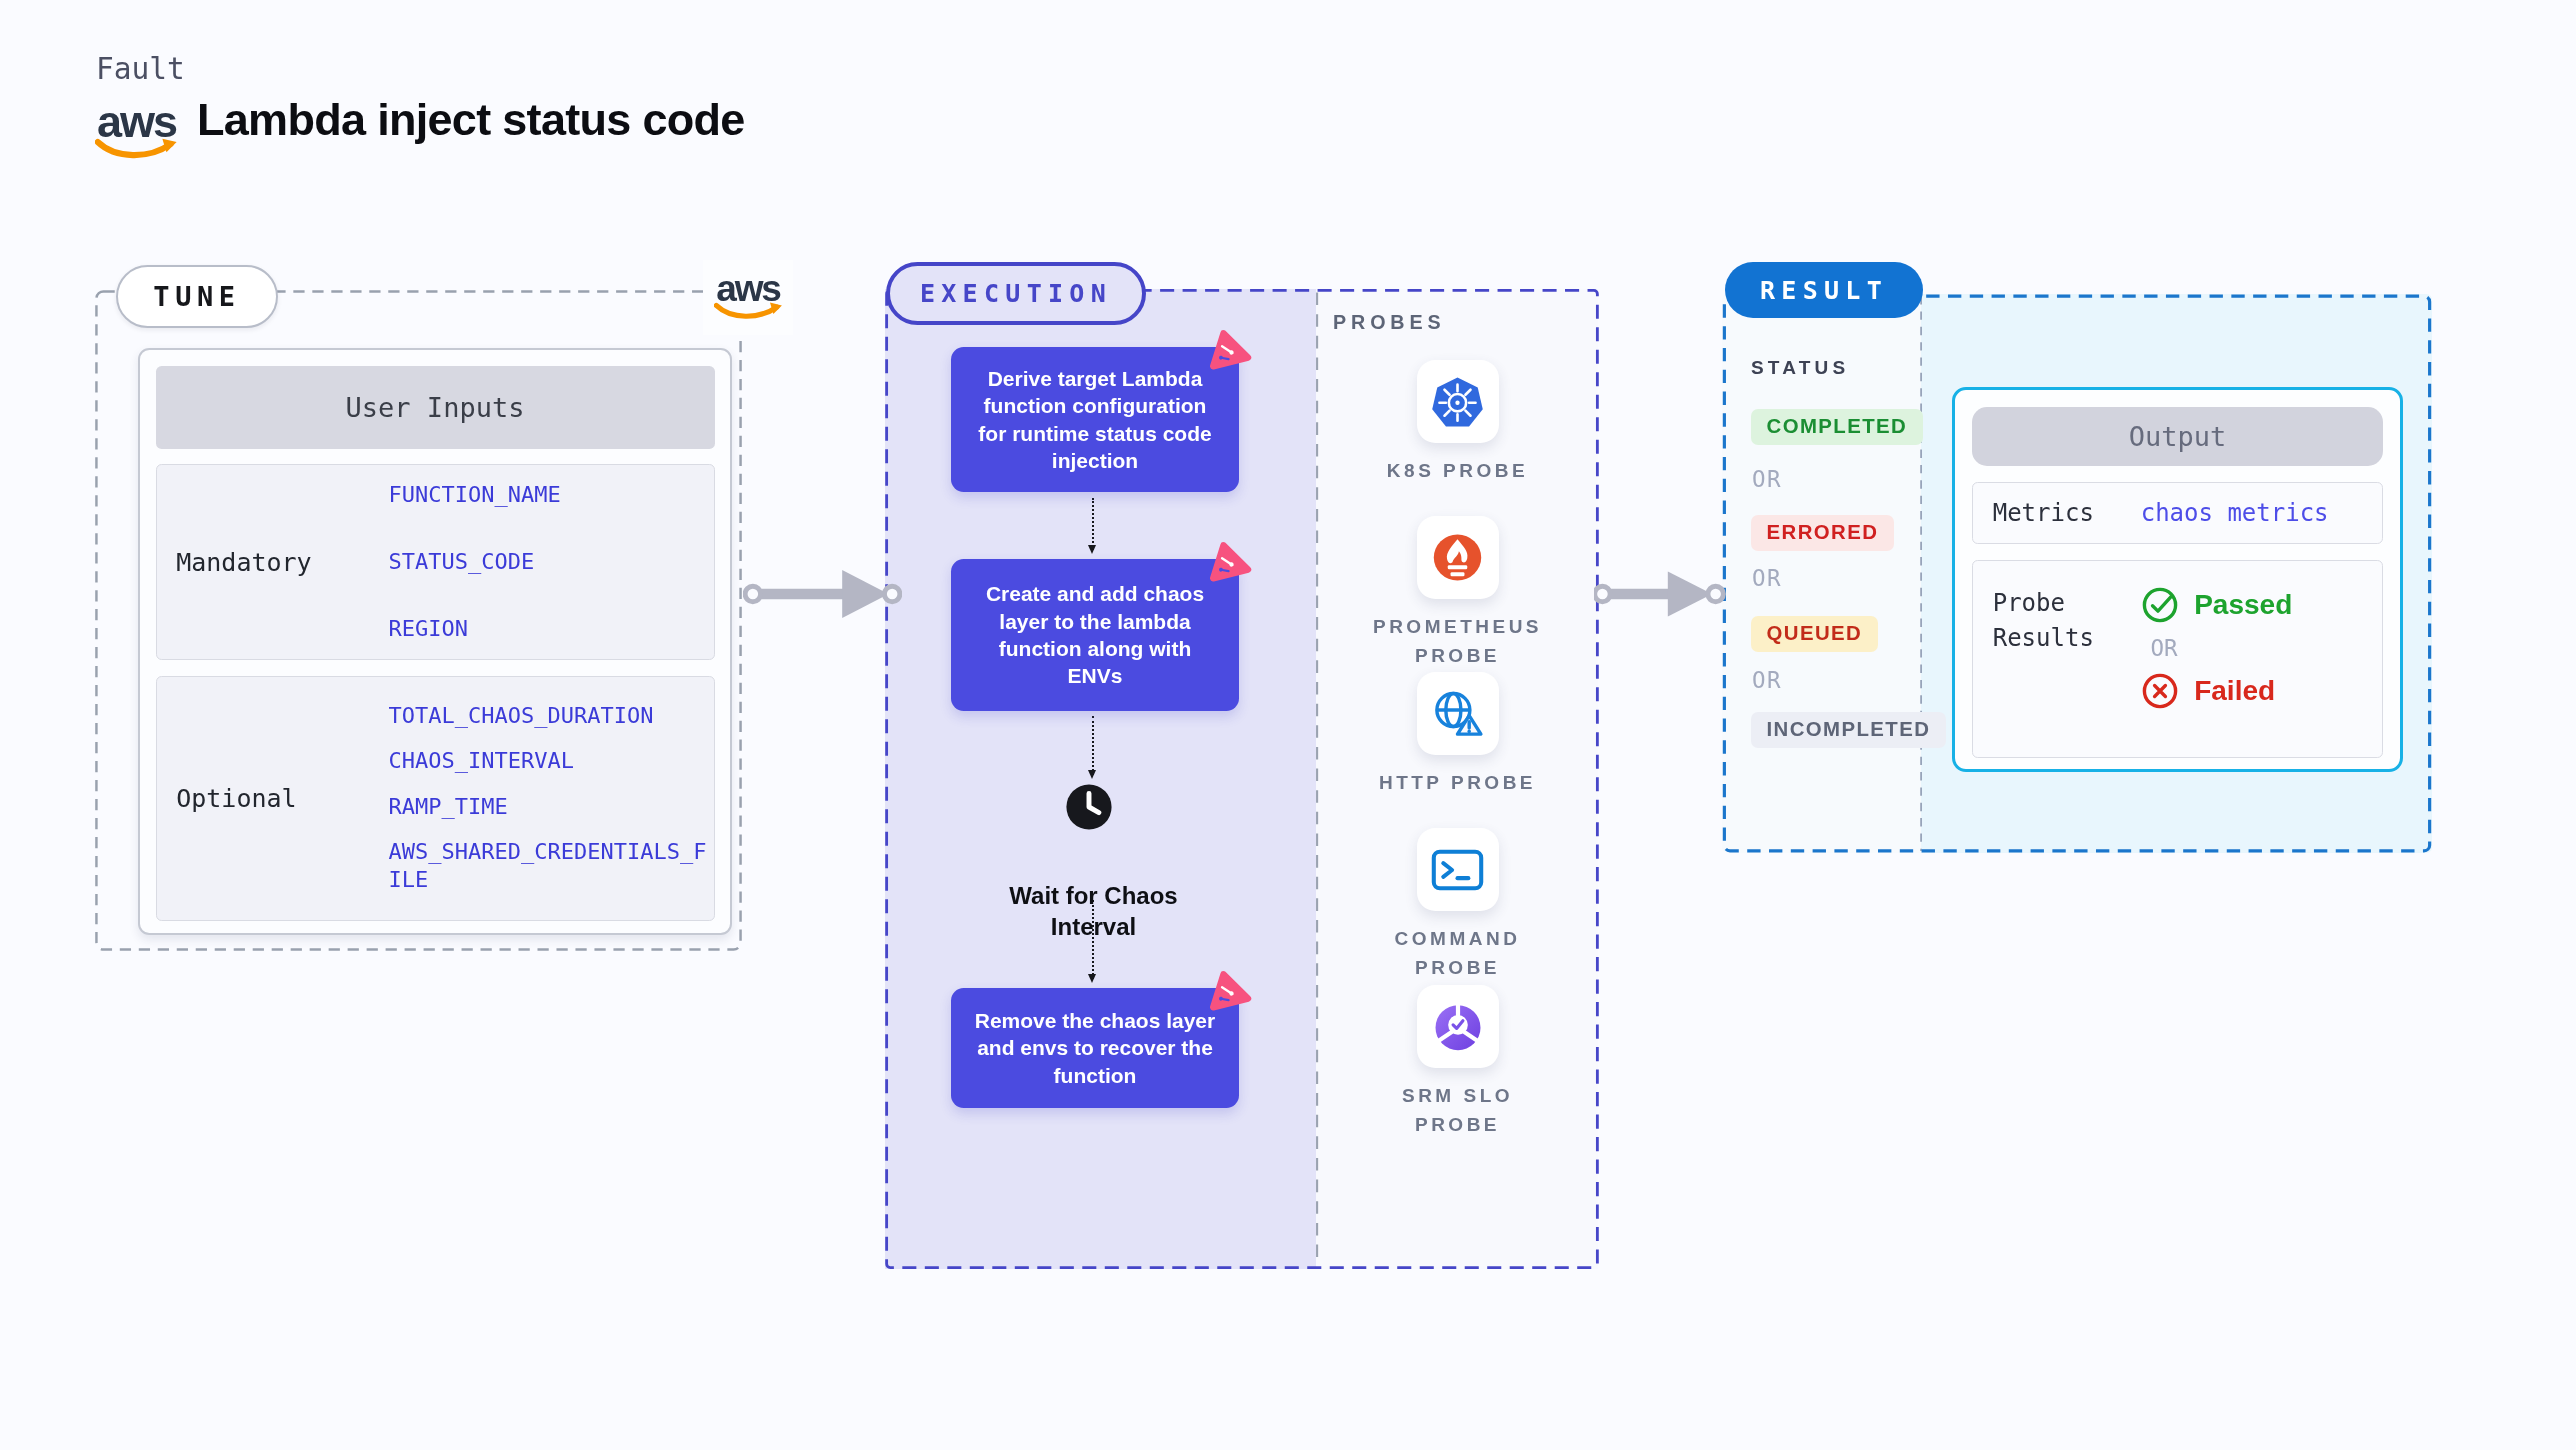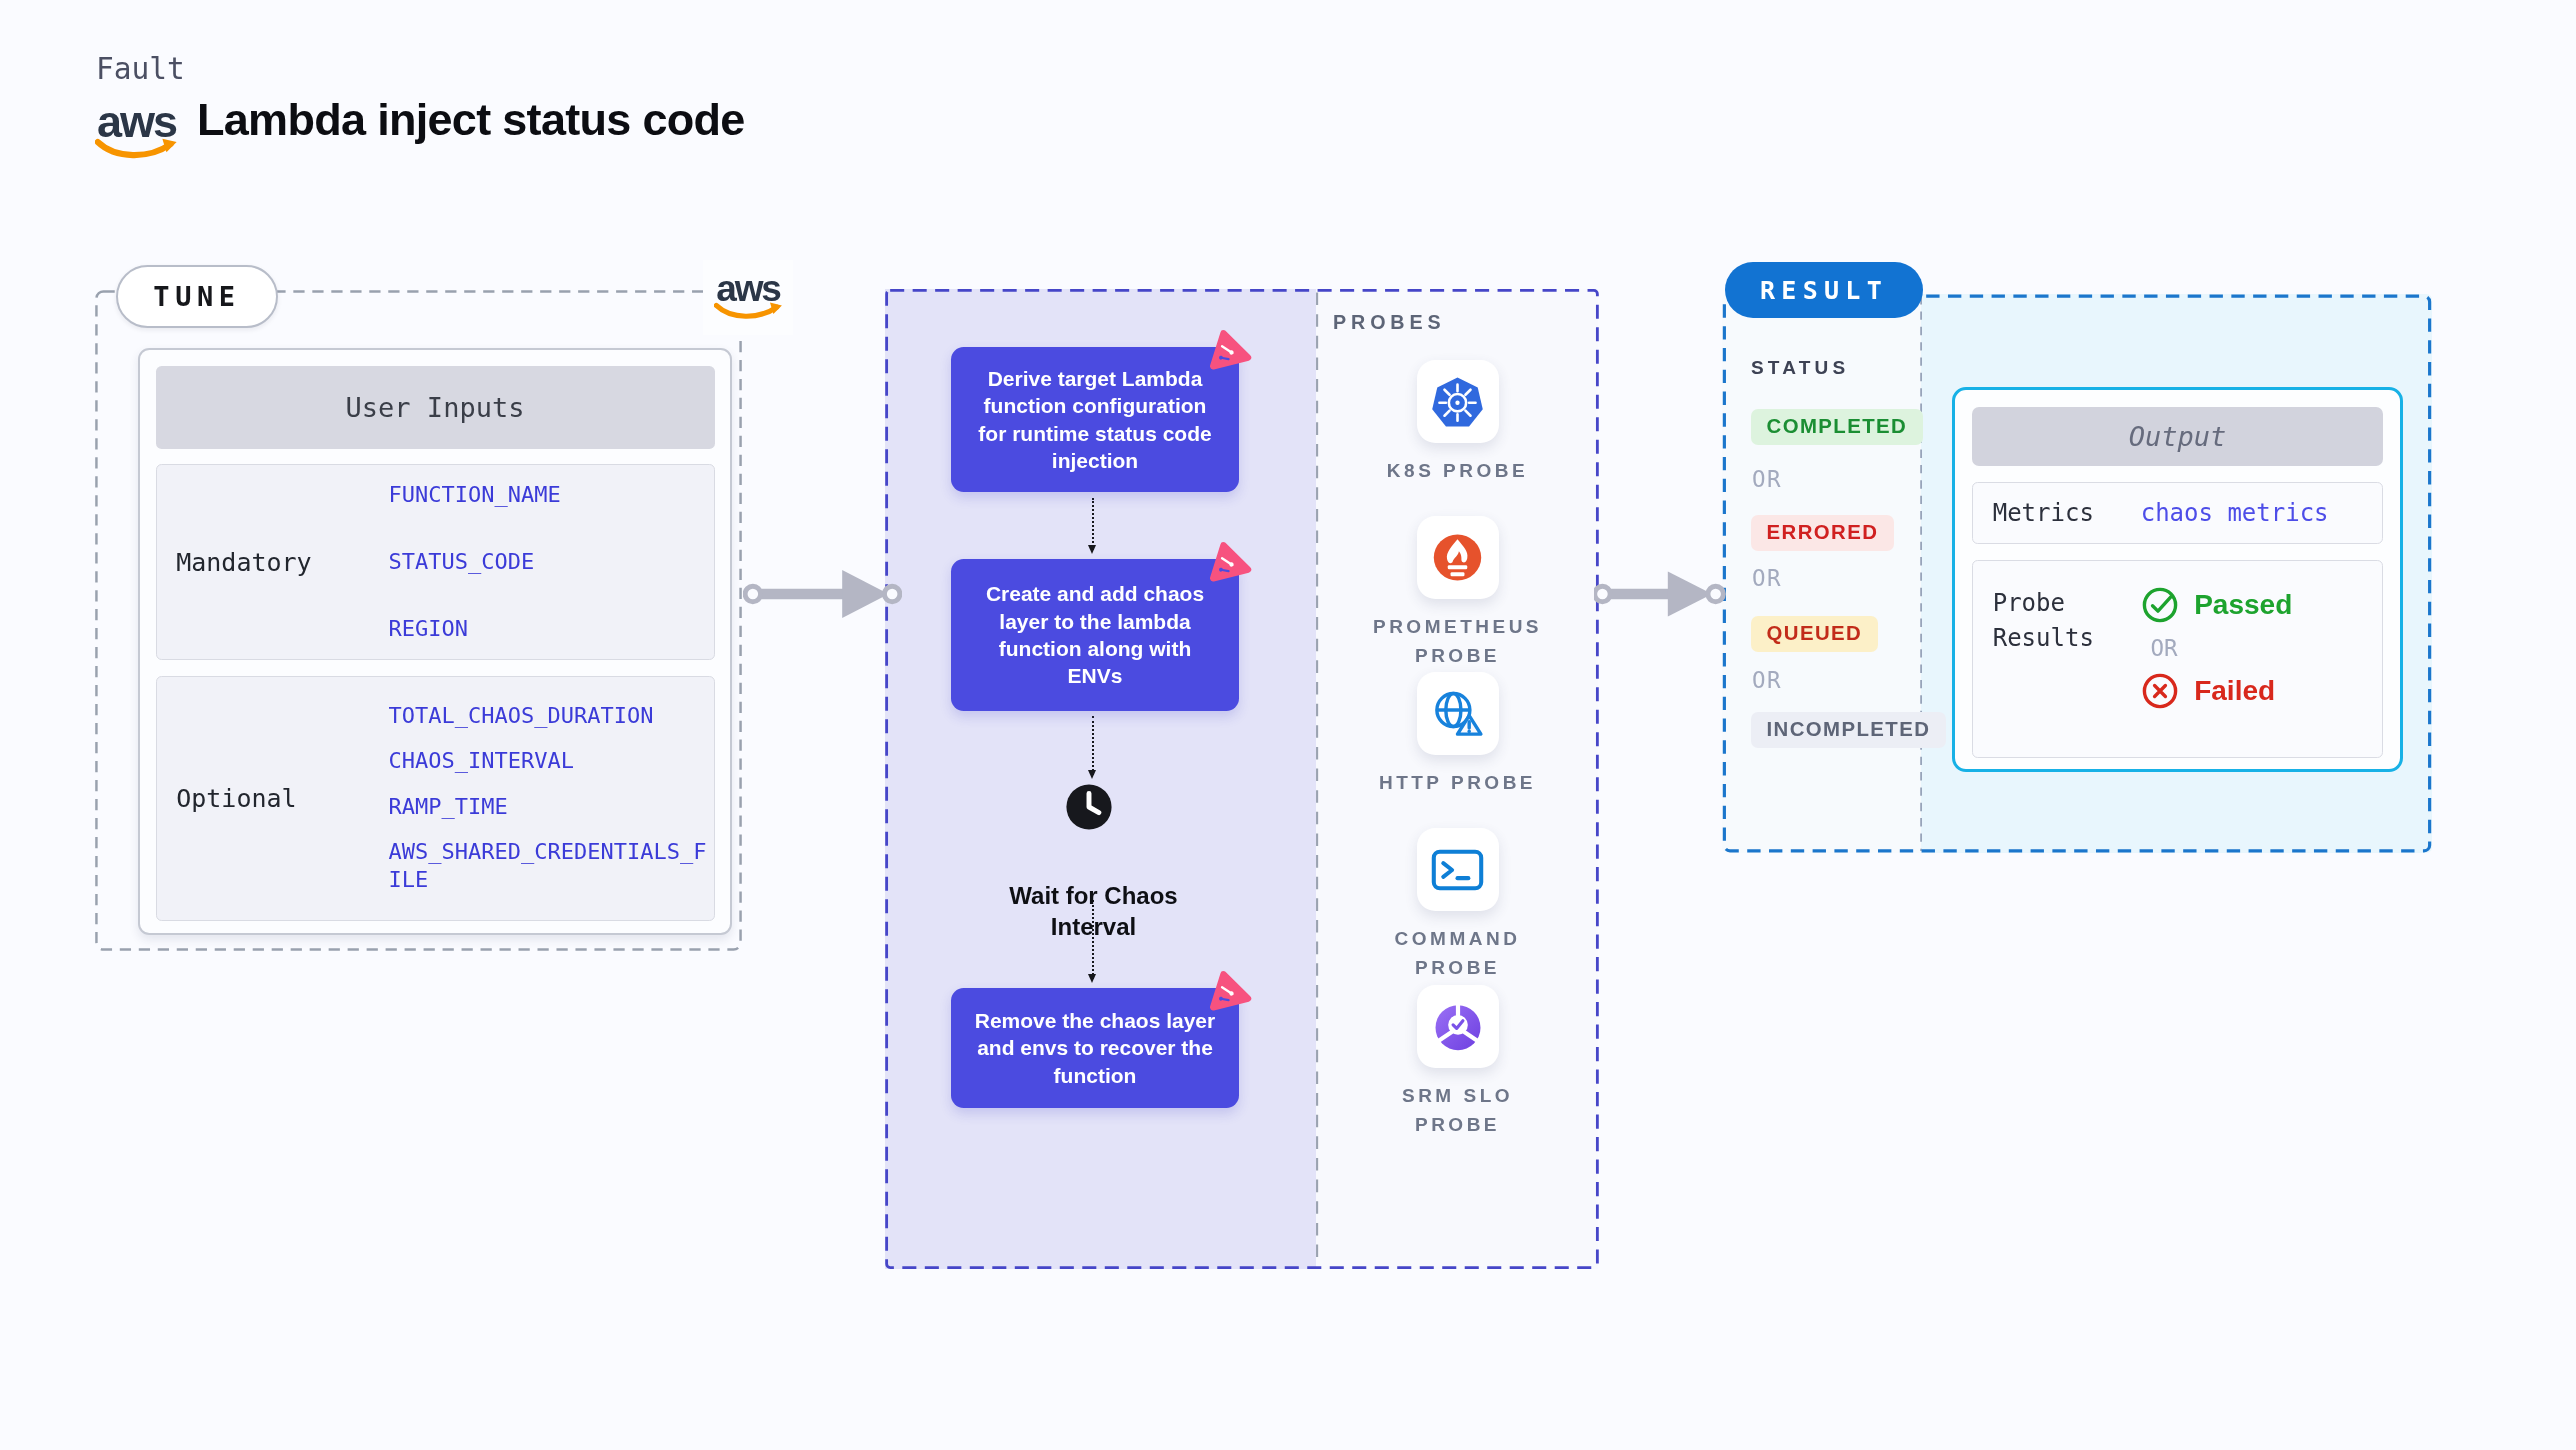--- a/index.html
+++ b/index.html
@@ -95,22 +95,22 @@
   .b-completed{top:409px;background:#ddf3de;color:#1b8e33;}
   .b-errored{top:515px;background:#fbe7e6;color:#d02020;}
   .b-queued{top:616px;background:#fcf0c8;color:#c22c1a;}
   .b-incompleted{top:712px;background:#eceef5;color:#5e6577;}
   .or-label{position:absolute;left:1752px;font-size:22.5px;color:#a3aabe;letter-spacing:1.4px;z-index:3;}
   .or-1{top:466px;} .or-2{top:565px;} .or-3{top:667px;}
 
   .output-card{left:1952px;top:387px;width:451px;height:385px;background:#fdfeff;
                border:3.5px solid #17b1e6;border-radius:14px;box-sizing:border-box;
                padding:17px;z-index:3;}
-  .output-header{height:59px;background:#d2d3dd;border-radius:7px;display:flex;
-                 align-items:center;justify-content:center;font-size:27px;color:#666b7d;font-style:italic;}
+  .output-header{height:59px;background:#d2d3dd;border-radius:15px;display:flex;
+                 align-items:center;justify-content:center;font-size:27px;color:#666b7d;}
   .out-row{border:1.4px solid #dadce4;background:#fafbfe;border-radius:5.6px;box-sizing:border-box;
            display:flex;padding-left:19.7px;margin-top:16px;}
   .metrics-row{height:62px;align-items:center;}
   .probe-results-row{height:198px;padding-top:25px;}
   .out-label{width:148px;font-size:24px;color:#2c303c;line-height:1.45;}
   .metrics-value{font-size:24px;color:#4d4de8;}
   .pr-col{display:flex;flex-direction:column;gap:11px;}
   .pr-line{display:flex;align-items:center;gap:15.5px;}
   .pr-line svg{width:38px;height:38px;}
   .passed-text{font-size:28px;font-weight:bold;color:#1da32e;}
@@ -177,20 +177,21 @@
   </svg>
 
   <div class="abs exec-flow-bg"></div>
   <div class="abs exec-probes-bg"></div>
   <svg class="frame" style="left:1315px;top:289px" width="4.2" height="980" viewBox="0 0 6 1394">
     <line x1="3" y1="0" x2="3" y2="1394" stroke="#9aa2b0" stroke-width="3" stroke-dasharray="18 13"></line>
   </svg>
   <svg class="frame" style="left:885px;top:289px" width="714" height="980" viewBox="0 0 1015 1394">
     <rect x="2" y="2" width="1011" height="1390" rx="5" fill="none" stroke="#4646c8" stroke-width="4" stroke-dasharray="20 12"></rect>
   </svg>
+  <div class="pill pill-exec mono">EXECUTION</div>
 
   <div class="step step-1">
     <svg class="chaos-badge" viewBox="0 0 70 64">
       <path d="M35 6 L63 52 L7 52 Z" fill="#f7527f" stroke="#f7527f" stroke-width="10" stroke-linejoin="round"></path>
       <circle cx="40" cy="38" r="3.4" fill="#fff"></circle>
       <path d="M40 38 L28 25" stroke="#fff" stroke-width="3.6" stroke-linecap="round"></path>
       <circle cx="22" cy="42" r="3" fill="#4b4be0"></circle>
       <path d="M22 42 L33 47" stroke="#4b4be0" stroke-width="3.4" stroke-linecap="round"></path>
     </svg>
     <span>Derive target Lambda function configuration for runtime status code injection</span>

